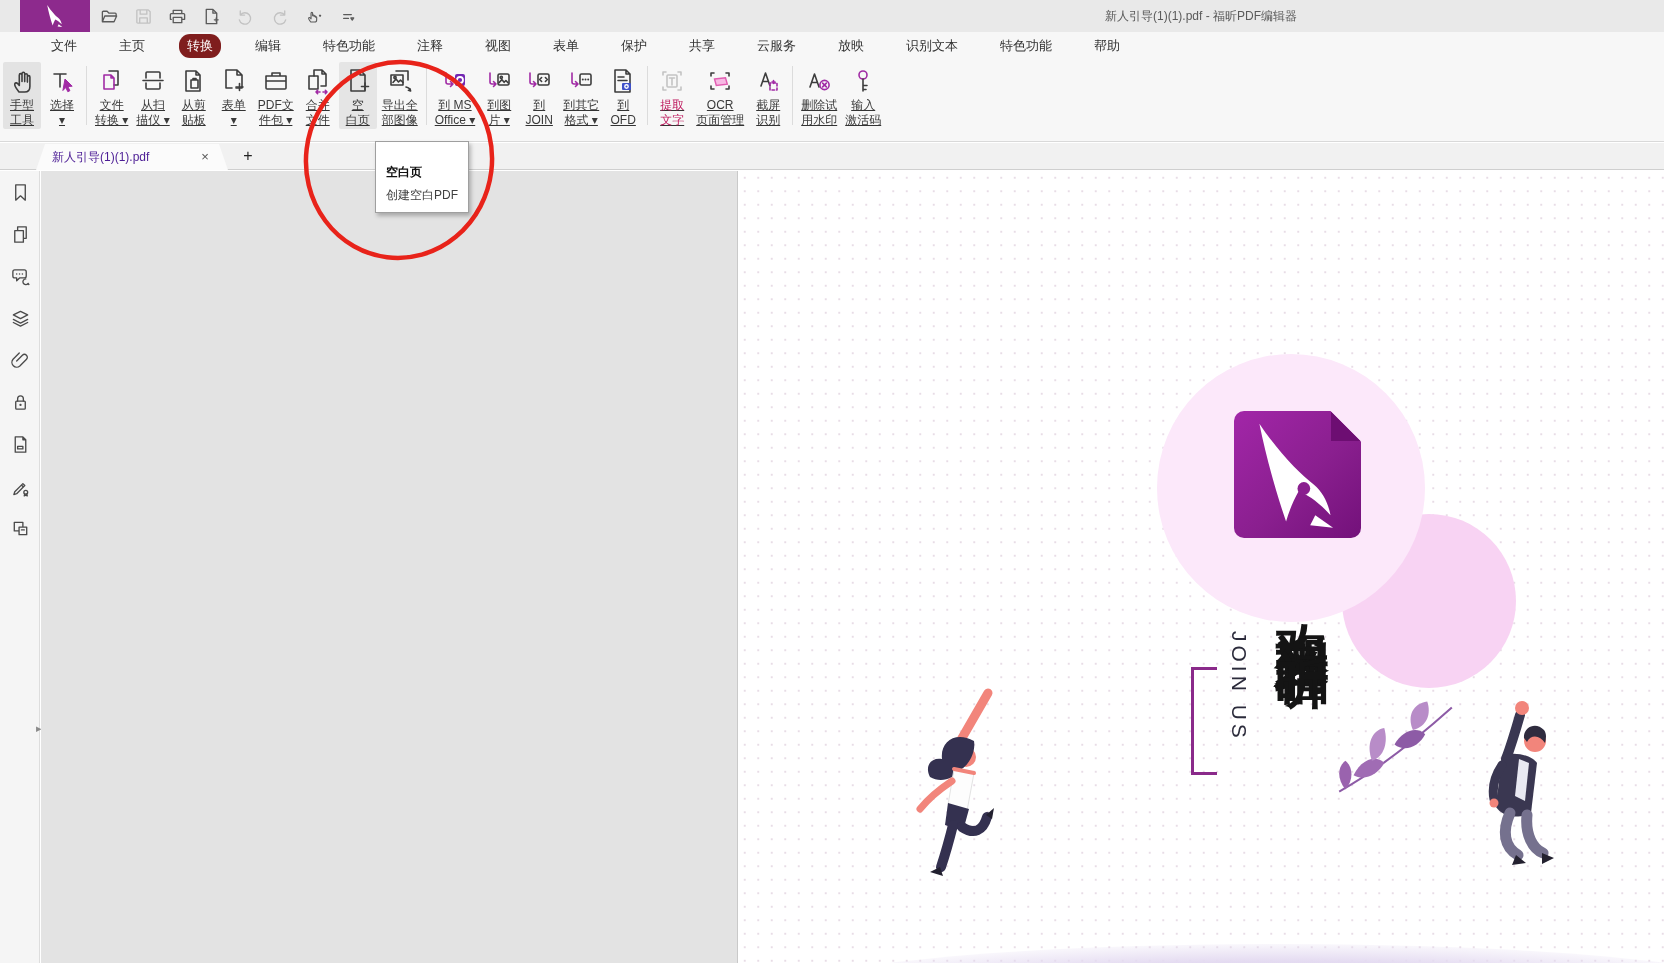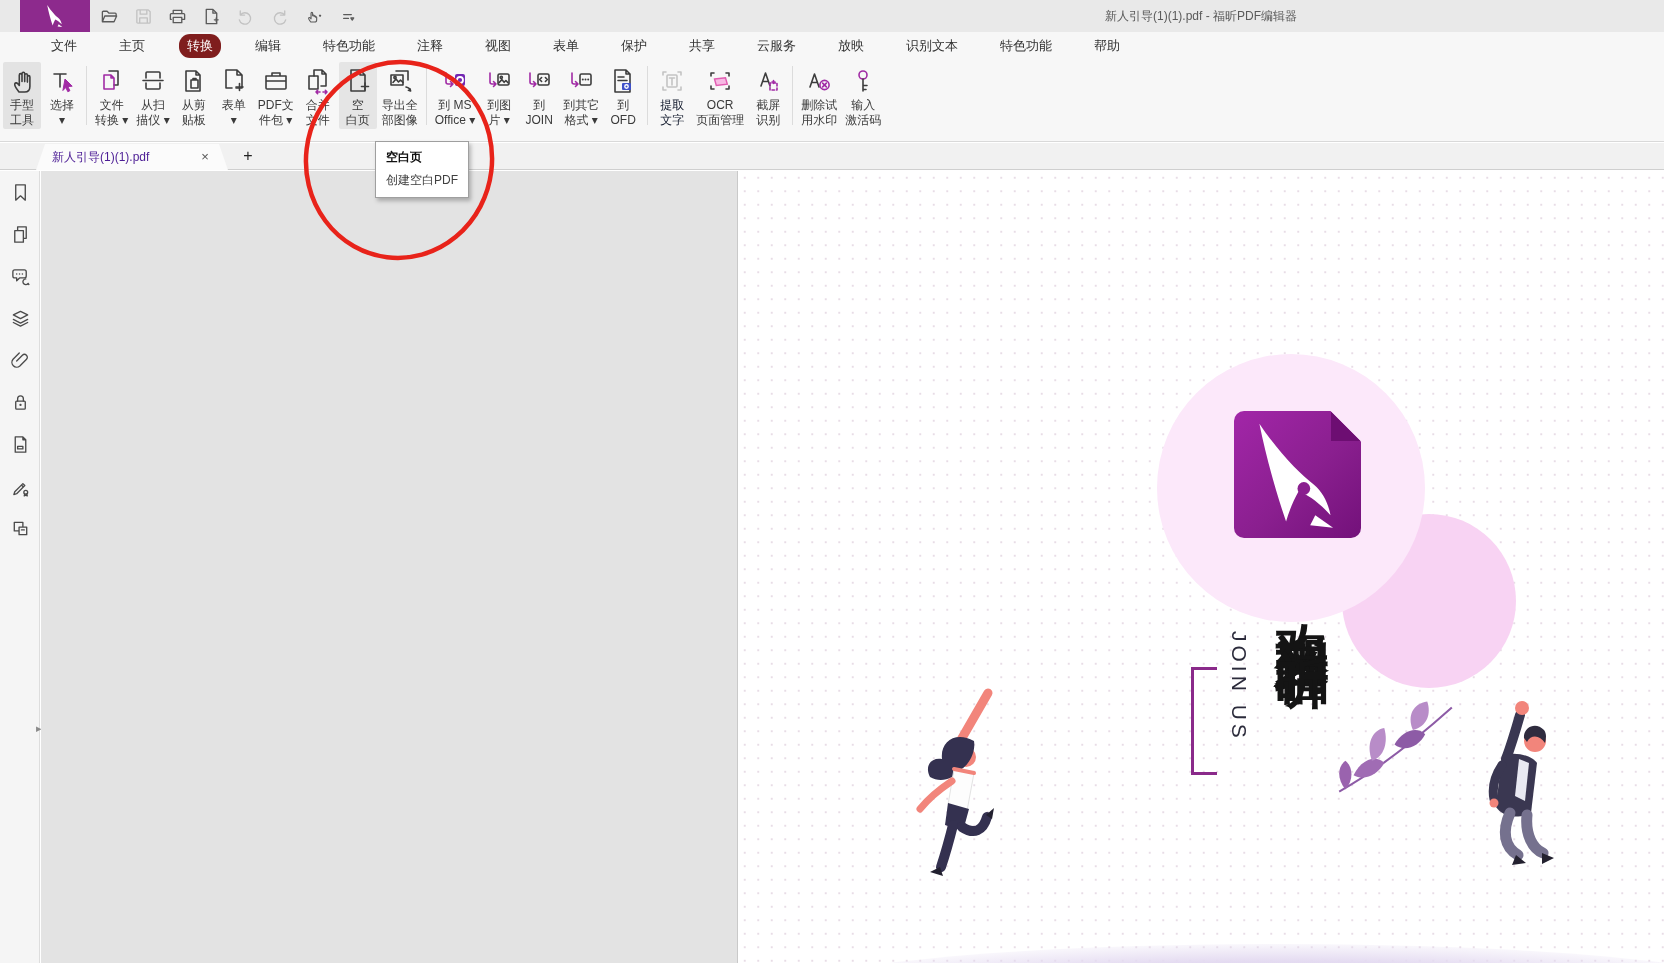--- a/index.html
+++ b/index.html
@@ -13,28 +13,28 @@
   .qat .qbtn { width:22px; height:22px; display:flex; align-items:center; justify-content:center; }
   .qat svg { width:19px; height:19px; }
   .win-title { position:absolute; left:1105px; top:0; height:32px; line-height:32px; color:#5a5a5a; font-size:12px; }
 
   
   .menubar { position:absolute; left:0; top:32px; width:1664px; height:28px; background:#f7f7f7; display:flex; align-items:center; padding-left:30px; }
   .menu-item { font-size:13px; color:#333; margin:0 13px; padding:3px 8px; border-radius:11px; cursor:default; white-space:nowrap; }
   .menu-item.active { background:#7f1d1d; color:#fff; }
 
   
-  .ribbon { position:absolute; left:0; top:60px; width:1664px; height:82px; background:#f7f7f7; border-bottom:1px solid #d9d9d9; display:flex; align-items:stretch; padding:2px 0 12px 2px; }
+  .ribbon { position:absolute; left:0; top:60px; width:1664px; height:82px; background:#f7f7f7; border-bottom:1px solid #d9d9d9; display:flex; align-items:stretch; padding:2px 0 12px 2px;text-decoration:underline; }
   .rbtn { min-width:38px; padding:1px 3px; margin:0 1px; display:flex; flex-direction:column; align-items:center; justify-content:flex-start; border-radius:2px; }
   .rbtn .ricon { height:36px; display:flex; align-items:center; justify-content:center; }
   .rbtn svg { width:30px; height:30px; }
   .rline { font-size:12px; line-height:15px; text-align:center; color:#3a3a3a; white-space:nowrap; }
   .rbtn.selected { background:#e3e3e3; }
   .rbtn.hover { background:#e5e5e5; }
-  .rbtn.disabled .rline { color:#0f172a; }
+  .rbtn.disabled .rline { color:#be185d; }
   .rsep { width:1px; background:#dcdcdc; margin:4px 4px; }
 
   
   .tabbar { position:absolute; left:0; top:143px; width:1664px; height:27px; background:#f1f1f1; border-bottom:1px solid #cfcfcf; }
   .doc-tab { position:absolute; left:36px; top:1px; height:26px; width:192px; background:#fbfbfb; clip-path:polygon(9px 0, calc(100% - 9px) 0, 100% 100%, 0 100%); filter:drop-shadow(0 0 1px #b9b9b9); display:flex; align-items:center; padding:0 16px; }
   .doc-tab .tab-label { font-size:12px; color:#4c1d95; flex:1; }
   .tab-close { width:14px; height:14px; color:#555; font-size:13px; line-height:13px; text-align:center; }
   .tab-close::before { content:"×"; }
   .new-tab { position:absolute; left:238px; top:3px; width:20px; height:20px; font-size:16px; color:#222; text-align:center; line-height:20px; }
 
@@ -63,21 +63,21 @@
   .bracket { position:absolute; left:453px; top:496px; width:26px; height:108px;
              border-left:3px solid #8a2a8a; border-top:3px solid #8a2a8a; border-bottom:3px solid #8a2a8a; }
   .leaves { position:absolute; left:593px; top:528px; width:128px; height:98px; }
   .figure-woman { position:absolute; left:158px; top:512px; width:110px; height:215px; }
   .figure-man { position:absolute; left:706px; top:518px; width:118px; height:215px; }
   .floor-glow { position:absolute; left:55px; top:773px; width:970px; height:95px; border-radius:50%;
                 background:radial-gradient(ellipse at center, #d9cdeb 0%, #e4dbf1 45%, rgba(244,240,250,0) 78%); }
 
   
   .tooltip { position:absolute; left:375px; top:141px; min-width:88px; background:#fff; border:1px solid #9f9f9f;
-             box-shadow:2px 3px 4px rgba(0,0,0,.25); padding:7px 10px 8px; z-index:60; }
+             box-shadow:2px 3px 4px rgba(0,0,0,.25); padding:22px 10px 8px; z-index:60; }
   .tooltip .tt-title { font-size:12px; font-weight:bold; color:#111; margin-bottom:6px; }
   .tooltip .tt-body { font-size:12px; color:#404040; }
   .annotation { position:absolute; left:298px; top:56px; width:202px; height:208px; z-index:50; pointer-events:none; }
 
   .ic { stroke:#3d3d3d; fill:none; stroke-width:1.6; stroke-linecap:round; stroke-linejoin:round; }
   .icp { stroke:#a12ba5; fill:none; stroke-width:1.6; stroke-linecap:round; stroke-linejoin:round; }
   .icd { stroke:#c3c3c3; fill:none; stroke-width:1.6; stroke-linecap:round; stroke-linejoin:round; }
   .qic { stroke:#5a5a5a; fill:none; stroke-width:1.4; stroke-linecap:round; stroke-linejoin:round; }
   .qicd { stroke:#c2c2c2; fill:none; stroke-width:1.4; stroke-linecap:round; stroke-linejoin:round; }
   .sic { stroke:#4a4a4a; fill:none; stroke-width:1.4; stroke-linecap:round; stroke-linejoin:round; }

